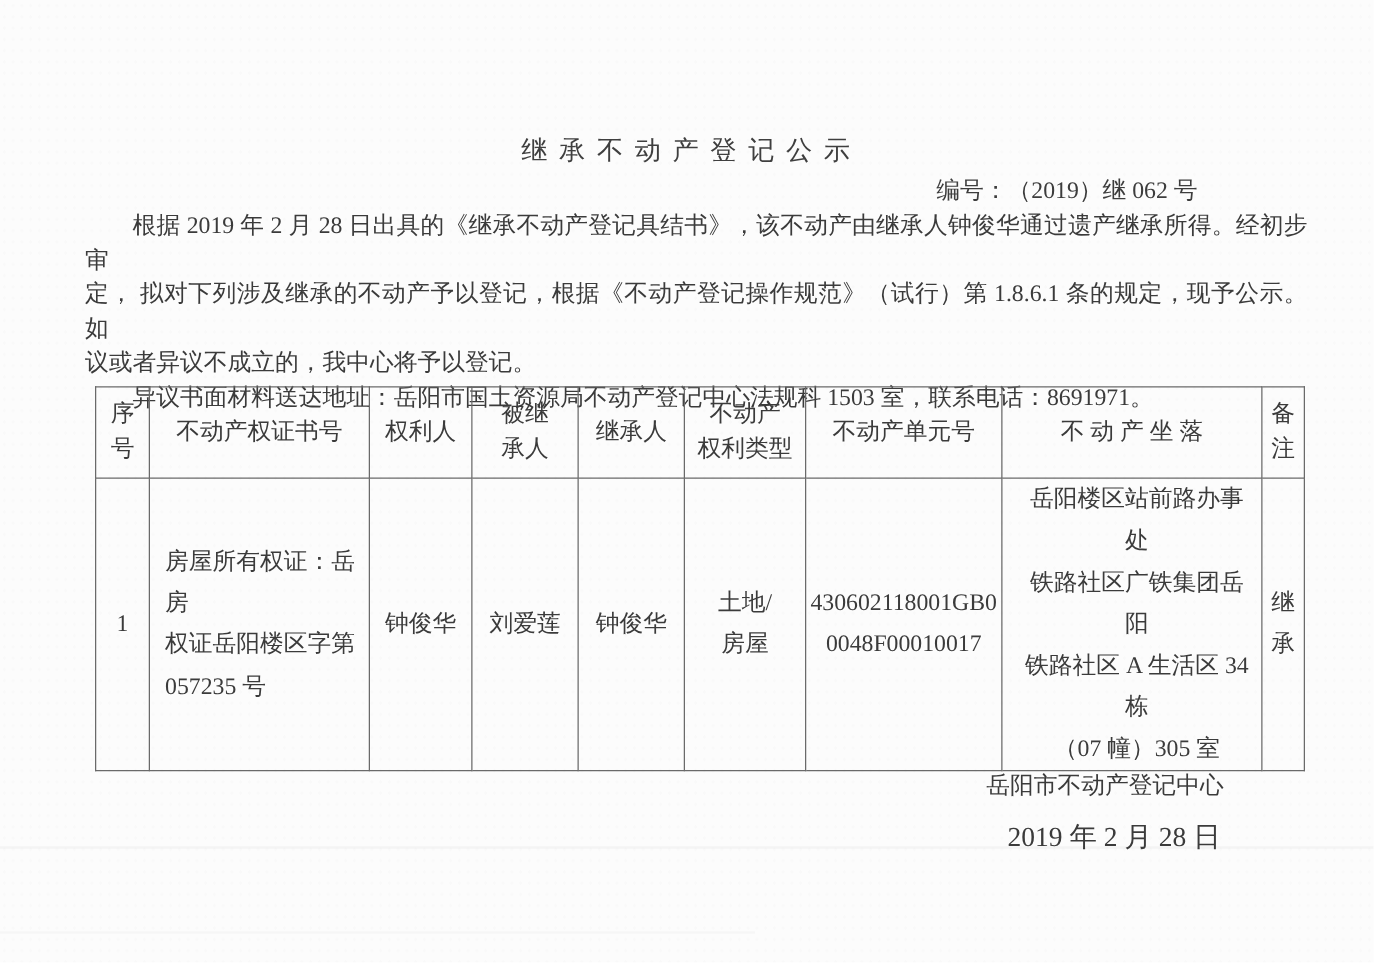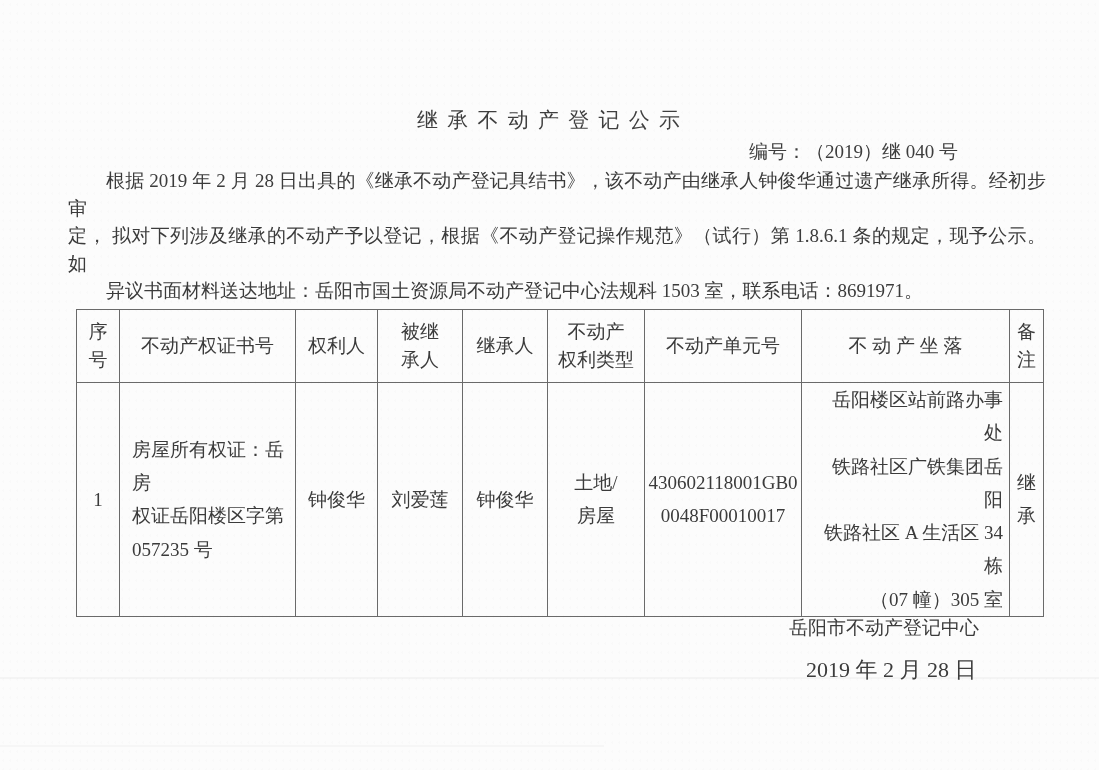--- a/index.html
+++ b/index.html
@@ -67,21 +67,21 @@
     text-align: center;
     vertical-align: middle;
     white-space: pre-line;
     line-height: 1.5;
     overflow: hidden;
   }
   .grid thead tr { height: 73px; }
   .grid tbody tr { height: 216px; }
   .grid td { line-height: 1.75; }
   .grid .cell-left { text-align: left; padding: 0 8px 0 12px; margin-top: 36px; }
-  .grid .loc-cell { text-align: right; padding: 0 6px 0 14px; }
+  .grid .loc-cell { text-align: center; padding: 0 6px 0 14px; }
   .footer-issuer {
     position: absolute;
     top: 615px;
     left: 789px;
     font-size: 19px;
   }
   .footer-date {
     position: absolute;
     top: 655px;
     left: 806px;
@@ -96,25 +96,26 @@
   }
   .streak-2 { width: 55%; background: rgba(90, 90, 90, 0.04); }
 </style>
 </head>
 <body>
 
 <div class="sheet">
 
   <h1 class="title">继 承 不 动 产 登 记 公 示</h1>
 
-  <div class="doc-number">编号：（2019）继 040 号</div>
+  <div class="doc-number">编号：（2019）继 062 号</div>
 
   <div class="paragraph">
     <div class="pline jfy indent">根据 2019 年 2 月 28 日出具的《继承不动产登记具结书》，该不动产由继承人钟俊华通过遗产继承所得。经初步审</div>
     <div class="pline jfy">定， 拟对下列涉及继承的不动产予以登记，根据《不动产登记操作规范》（试行）第 1.8.6.1 条的规定，现予公示。如</div>
+    <div class="pline">议或者异议不成立的，我中心将予以登记。</div>
     <div class="pline indent">异议书面材料送达地址：岳阳市国土资源局不动产登记中心法规科 1503 室，联系电话：8691971。</div>
   </div>
 
   <table class="grid">
     <colgroup>
       <col style="width:43px">
       <col style="width:176px">
       <col style="width:82px">
       <col style="width:85px">
       <col style="width:85px">

